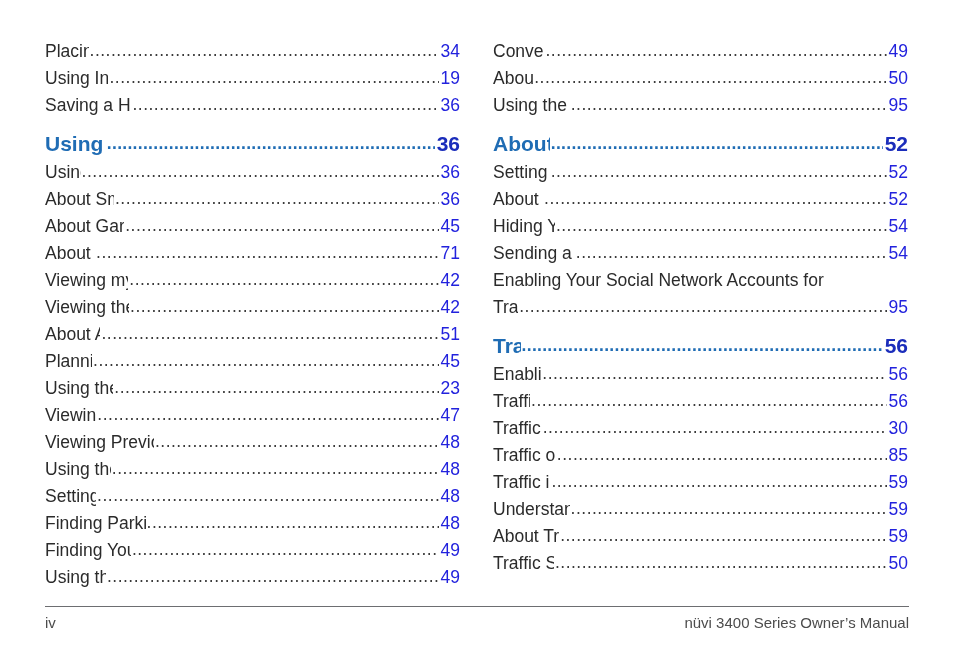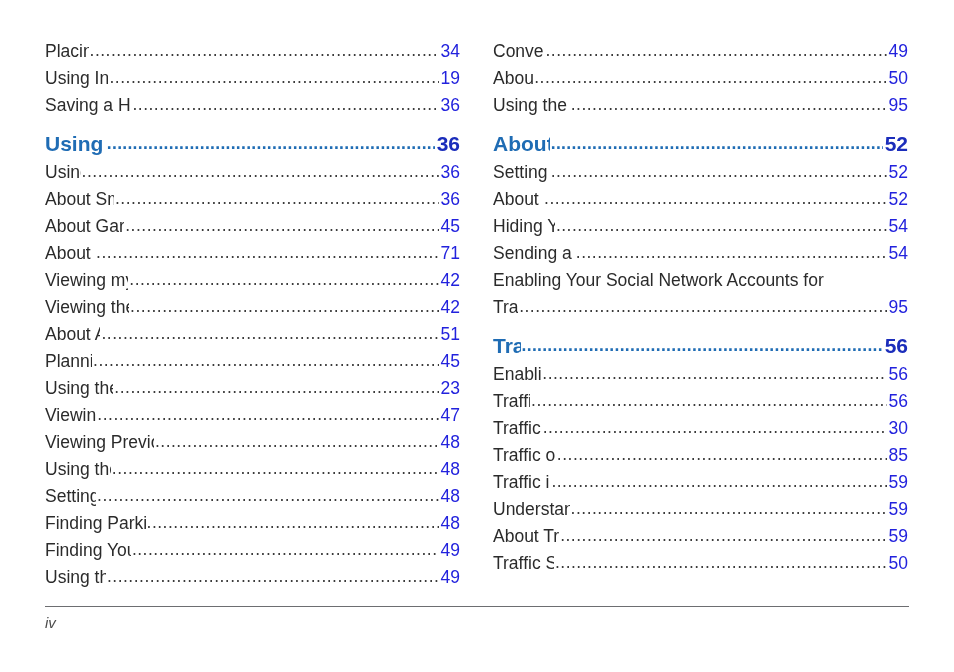--- a/index.html
+++ b/index.html
@@ -121,21 +121,21 @@
     background: #6d6e71;
   }
   .footer-row {
     display: flex;
     justify-content: space-between;
     align-items: baseline;
     margin-top: 7px;
     font-size: 15px;
     color: #4c4c4c;
   }
-  .footer-left { text-align: right; font-style: italic; }
+  .footer-left { text-align: right; }
   .footer-right { text-align: right; }
 </style>
 </head>
 <body>
 
 <div class="page">
 
   <div class="columns">
     <div class="toc-column" id="col-0">
         <div class="toc-entry">
@@ -333,16 +333,17 @@
           <span class="leader">................................................................................................................................................................</span>
           <span class="pageno">50</span>
         </div>
       </div>
   </div>
 
   <div class="footer">
     <div class="footer-rule"></div>
     <div class="footer-row">
       <div class="footer-left">iv</div>
+      <div class="footer-right">nüvi 3400 Series Owner’s Manual</div>
     </div>
   </div>
 
 </div>
 
 </body></html>

